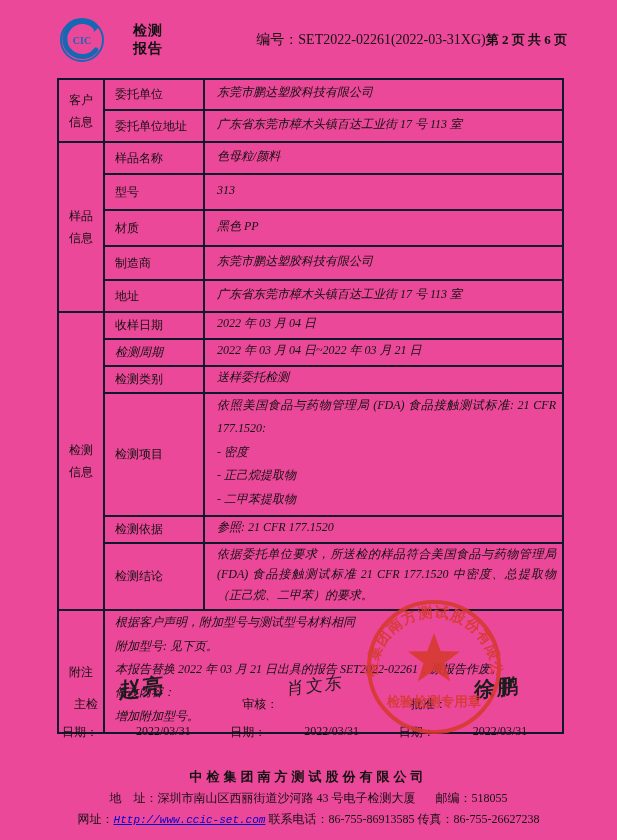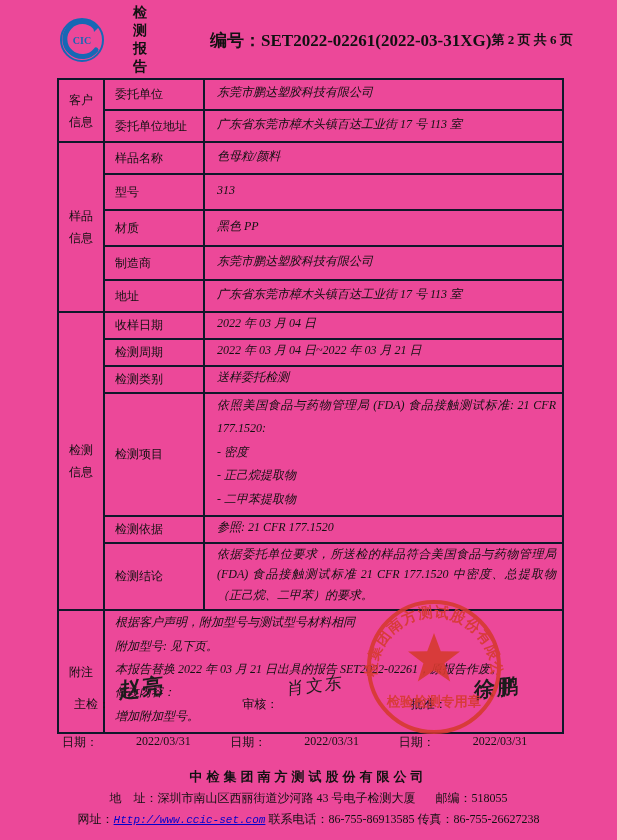--- a/index.html
+++ b/index.html
@@ -7,40 +7,40 @@
   .page {
     width:617px; height:840px; margin:0 auto; background:#ec4899;
     position:relative; overflow:hidden;
     font-family:"Liberation Serif","DejaVu Serif",serif; color:#111;
   }
   
   .hdr { position:absolute; top:16px; left:57px; right:50px; height:48px;
          display:flex; align-items:center; }
   .logo { width:50px; height:46px; flex:0 0 auto; }
   .hdr-title { font-size:14px; font-weight:bold; margin-left:26px; letter-spacing:1px; }
-  .hdr-no { font-size:17px; font-weight:bold; margin-left:62px; white-space:nowrap; }
+  .hdr-no { font-size:14px; font-weight:normal; margin-left:88px; white-space:nowrap; }
   .hdr-page { font-size:13px; font-weight:bold; margin-left:auto; white-space:nowrap; }
   
   table.rpt { position:absolute; top:78px; left:57px; width:505px;
               border-collapse:collapse; table-layout:fixed; }
   table.rpt td { border:2px solid #0f172a; font-size:12px; vertical-align:middle; }
   td.c1 { width:46px; text-align:center; line-height:22px; }
   td.c2 { width:100px; padding:4px 4px 4px 10px; }
   td.c3 { width:359px; padding:0 6px 4px 12px; line-height:1.7;font-style:italic; }
   .tall { vertical-align:middle; }
   .just { text-align:justify; }
   .pline { line-height:1.95; }
   
   .signoff { position:absolute; top:668px; left:57px; width:505px; }
   .sig-row { display:flex; }
   .sig-col { width:33.33%; position:relative; height:52px; }
   .sig-role { position:absolute; left:17px; top:28px; font-size:12px; }
   .sig-name { position:absolute; left:62px; top:6px; font-size:21px; font-weight:bold;
               transform:rotate(-7deg) skewX(-8deg); letter-spacing:2px; color:#1c1c1c; }
-  .date-row { display:flex; margin-top:14px;align-items:center; }
+  .date-row { display:flex; margin-top:4px;align-items:center; }
   .date-col { width:33.33%; display:flex; font-size:12px; }
   .date-lbl { margin-left:5px; }
   .date-val { margin-left:38px; }
   
   .stamp { position:absolute; left:363px; top:593px; width:142px; height:148px;
            opacity:0.88; pointer-events:none; }
   
   .ftr { position:absolute; left:0; right:0; top:768px; text-align:center; }
   .ftr-company { font-size:13px; font-weight:bold; letter-spacing:4px; }
   .ftr-line { font-size:12px; margin-top:4px; }
@@ -107,21 +107,21 @@
 
     <tr>
       <td class="c1" rowspan="6">
         <div>检测</div>
         <div>信息</div>
       </td>
       <td class="c2" style="height:25px;">收样日期</td>
       <td class="c3">2022 年 03 月 04 日</td>
     </tr>
     <tr>
-      <td class="c2" style="height:25px;">检测周期</td>
+      <td class="c2" style="height:25px;font-style:italic;">检测周期</td>
       <td class="c3">2022 年 03 月 04 日~2022 年 03 月 21 日</td>
     </tr>
     <tr>
       <td class="c2" style="height:24px;">检测类别</td>
       <td class="c3">送样委托检测</td>
     </tr>
     <tr>
       <td class="c2 tall" style="height:92px;">检测项目</td>
       <td class="c3">
         <div class="pline just">依照美国食品与药物管理局 (FDA) 食品接触测试标准: 21 CFR 177.1520:</div>

